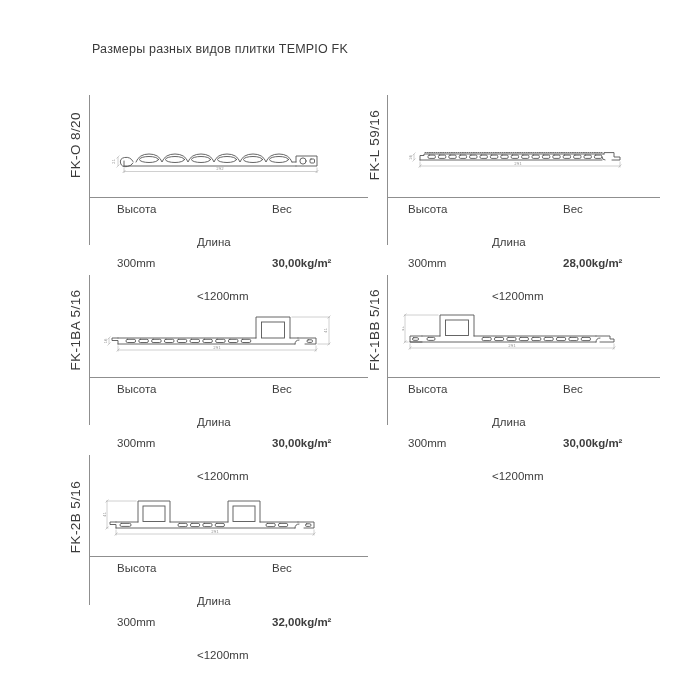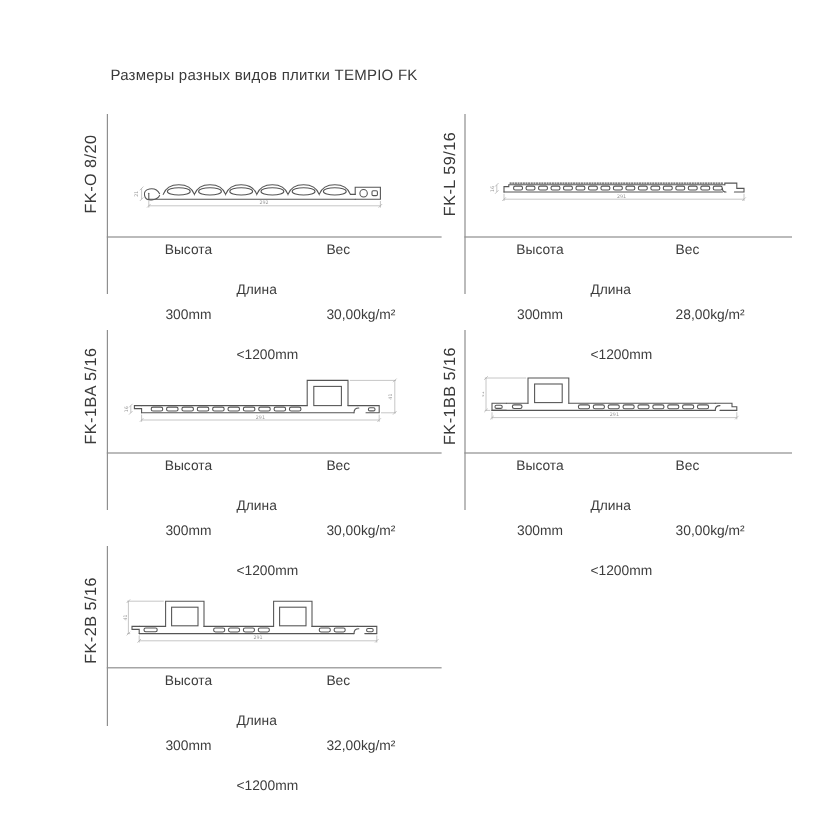--- a/index.html
+++ b/index.html
@@ -1,30 +1,30 @@
 <!DOCTYPE html>
 <html><head>
 <meta charset="utf-8">
 <style>
   html,body{margin:0;padding:0;background:#fff;}
   #canvas{position:relative;width:700px;height:700px;background:#ffffff;overflow:hidden;
           font-family:"Liberation Sans", sans-serif;color:#3b3b3b;}
-  .title{position:absolute;left:92px;top:56px;font-size:12.5px;letter-spacing:.2px;color:#3a3a3a;}
+  .title{position:absolute;left:92px;top:42px;font-size:12.5px;letter-spacing:.2px;color:#3a3a3a;}
   .vline{position:absolute;width:1px;background:#8f8f8f;}
   .vlabel{position:absolute;width:120px;height:16px;line-height:16px;text-align:center;
           transform:rotate(-90deg);transform-origin:center;font-size:13.5px;font-weight:500;
           letter-spacing:.4px;color:#3a3a3a;white-space:nowrap;}
   .rule{position:absolute;height:1px;background:#8f8f8f;}
   .drawing{position:absolute;}
   .spec{position:absolute;font-size:11.5px;color:#3d3d3d;}
   .spec .row{display:flex;line-height:13px;}
   .spec .row.vals{margin-top:8px;}
-  .spec .c1{width:80px;text-align:center;}
+  .spec .c1{width:80px;}
   .spec .c2{width:75px;margin-top:33px;}
-  .spec .c3{flex:1;}
+  .spec .c3{flex:1;font-weight:bold;}
   .spec.spec-r .c1{width:84px;}
   .spec.spec-r .c2{width:71px;}
   .spec .head span{font-weight:500;}
   svg text{font-family:"DejaVu Sans", sans-serif;}
 </style>
 </head>
 <body>
 
 <div id="canvas">
 

